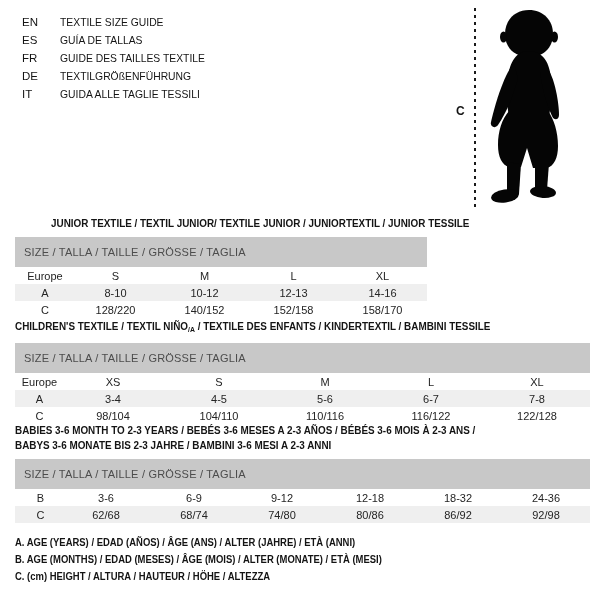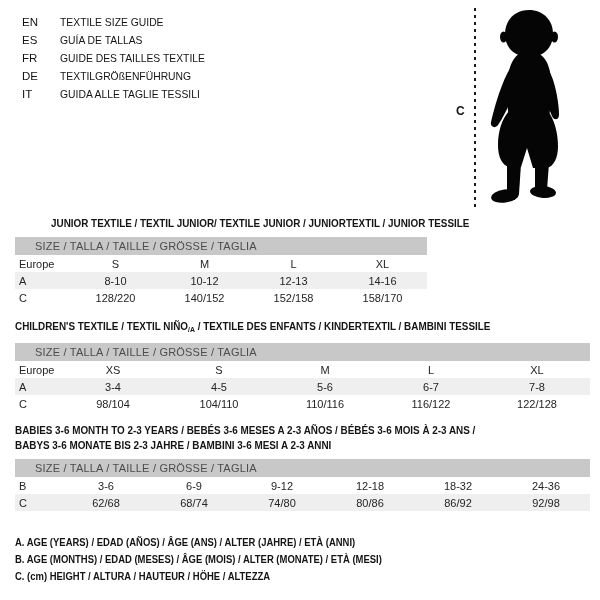--- a/index.html
+++ b/index.html
@@ -21,23 +21,23 @@
   .c-label{position:absolute;left:456px;top:104px;font-weight:bold;font-size:12px;}
   .baby-svg{position:absolute;left:483px;top:6px;width:90px;height:202px;}
 
   
   .sec-title{position:absolute;left:15px;font-weight:bold;font-size:11.5px;line-height:15px;white-space:nowrap;}
 
   
   .size-table{position:absolute;left:15px;border-collapse:collapse;table-layout:fixed;
     font-size:11px;color:#242424;}
   .size-table th{background:#c8c8c8;color:#4c4c4c;font-weight:normal;text-align:left;
-    padding:0 0 0 20px;height:18px;font-size:11px;letter-spacing:.2px;}
+    padding:0 0 0 9px;height:30px;font-size:11px;letter-spacing:.2px;}
   .size-table td{height:17px;text-align:center;vertical-align:middle;padding:0;}
-  .size-table td.lbl{text-align:left;padding-left:4px;}
+  .size-table td.lbl{text-align:center;padding-left:4px;}
   .size-table tr.shaded td{background:#efefef;}
 
   
   .footnotes{position:absolute;left:15px;top:534px;font-weight:bold;font-size:11px;line-height:17px;}
   .footnotes div{height:17px;}
 
   sub.small{font-size:8px;vertical-align:-2px;}
 </style>
 </head>
 <body>

